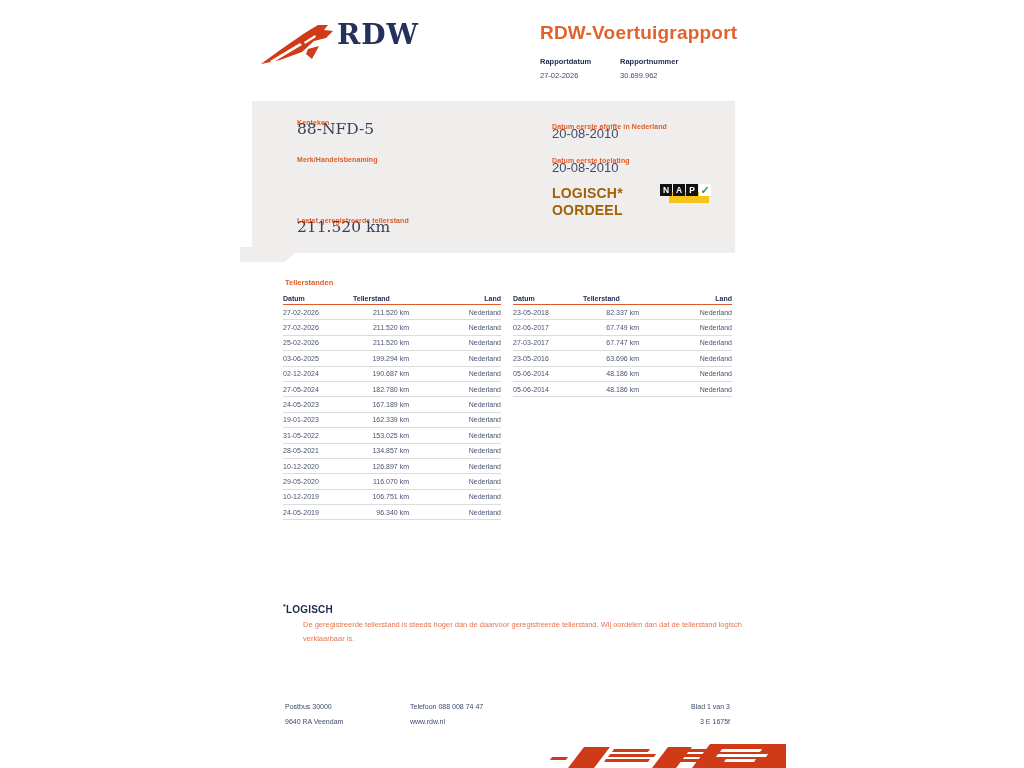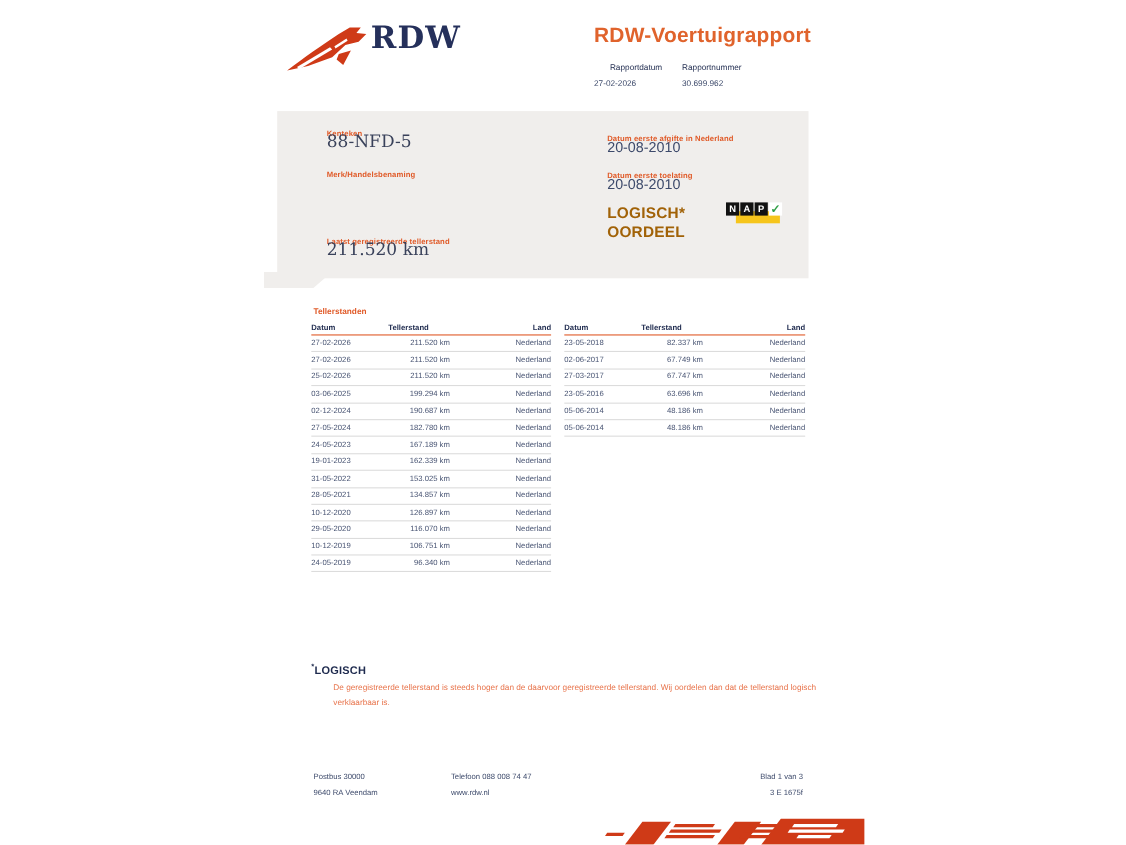--- a/index.html
+++ b/index.html
@@ -14,21 +14,21 @@
   .wordmark{
     left:337px;top:18px;font-family:"DejaVu Serif", serif;font-size:28px;
     font-weight:600;color:#25305b;letter-spacing:1px;
   }
   .doc-title{
     left:540px;top:22px;font-family:Liberation Sans, sans-serif;font-size:19px;
     font-weight:600;color:#e0632c;letter-spacing:.2px;
   }
   .meta{left:540px;top:57px;display:flex;gap:18px;}
   .meta .blk{display:flex;flex-direction:column;gap:5px;}
-  .meta .lbl{font-size:7.5px;font-weight:normal;color:#1e2a4e;text-align:right;}
+  .meta .lbl{font-size:7.5px;font-weight:bold;color:#1e2a4e;}
   .meta .val{font-size:7.5px;color:#3d4a6b;}
 
   
   .summary-box{
     left:240px;top:101px;width:483px;height:152px;background:#f0eeec;margin-left:12px;
   }
   .summary-tab{
     left:240px;top:247px;width:62px;height:15px;background:#f0eeec;
     clip-path:polygon(0 0,100% 0,72% 100%,0 100%);
   }

